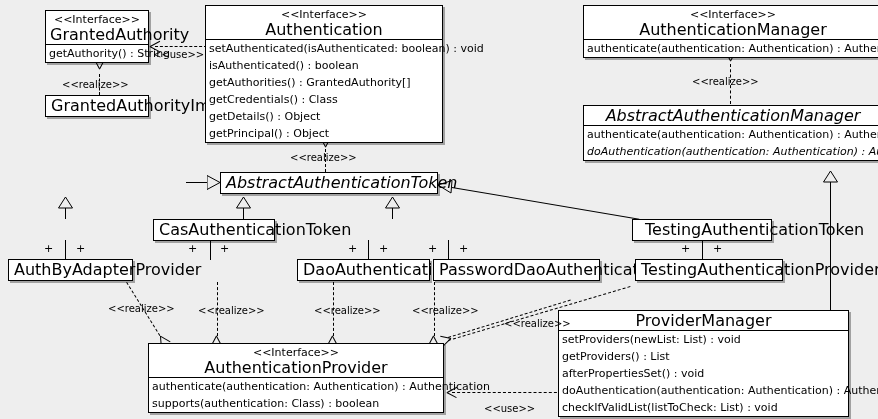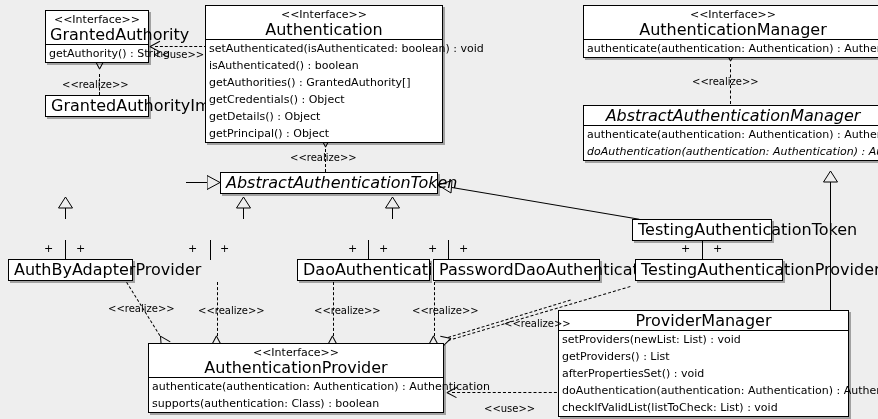--- a/index.html
+++ b/index.html
@@ -283,21 +283,21 @@
 
   <div class="umlbox" style="left:205px; top:5px; width:238px;">
     <div class="hdr">
       <span class="stereo">&lt;&lt;Interface&gt;&gt;</span>
       <span class="cname">Authentication</span>
     </div>
     <div class="members">
       <div class="member">setAuthenticated(isAuthenticated: boolean) : void</div>
       <div class="member">isAuthenticated() : boolean</div>
       <div class="member">getAuthorities() : GrantedAuthority[]</div>
-      <div class="member">getCredentials() : Object</div>
+      <div class="member">getCredentials() : Class</div>
       <div class="member">getDetails() : Object</div>
       <div class="member">getPrincipal() : Object</div>
     </div>
   </div>
 
   <div class="umlbox" style="left:583px; top:5px; width:300px;">
     <div class="hdr">
       <span class="stereo">&lt;&lt;Interface&gt;&gt;</span>
       <span class="cname">AuthenticationManager</span>
     </div>
@@ -317,23 +317,28 @@
   </div>
 
 
   <div class="umlbox simple" style="left:220px; top:172px; width:218px;">
     <div class="hdr">
       <span class="cname italic">AbstractAuthenticationToken</span>
     </div>
   </div>
 
 
-
-
-  <div class="umlbox simple" style="left:632px; top:219px; width:140px;">
+  <div class="umlbox simple" style="left:153px; top:219px; width:122px;">
+    <div class="hdr">
+      <span class="cname">CasAuthenticationToken</span>
+    </div>
+  </div>
+
+
+  <div class="umlbox simple" style="left:632px; top:219px; width:140px;padding-left:7px;">
     <div class="hdr">
       <span class="cname">TestingAuthenticationToken</span>
     </div>
   </div>
 
   <div class="umlbox simple" style="left:8px; top:259px; width:125px;">
     <div class="hdr">
       <span class="cname">AuthByAdapterProvider</span>
     </div>
   </div>

